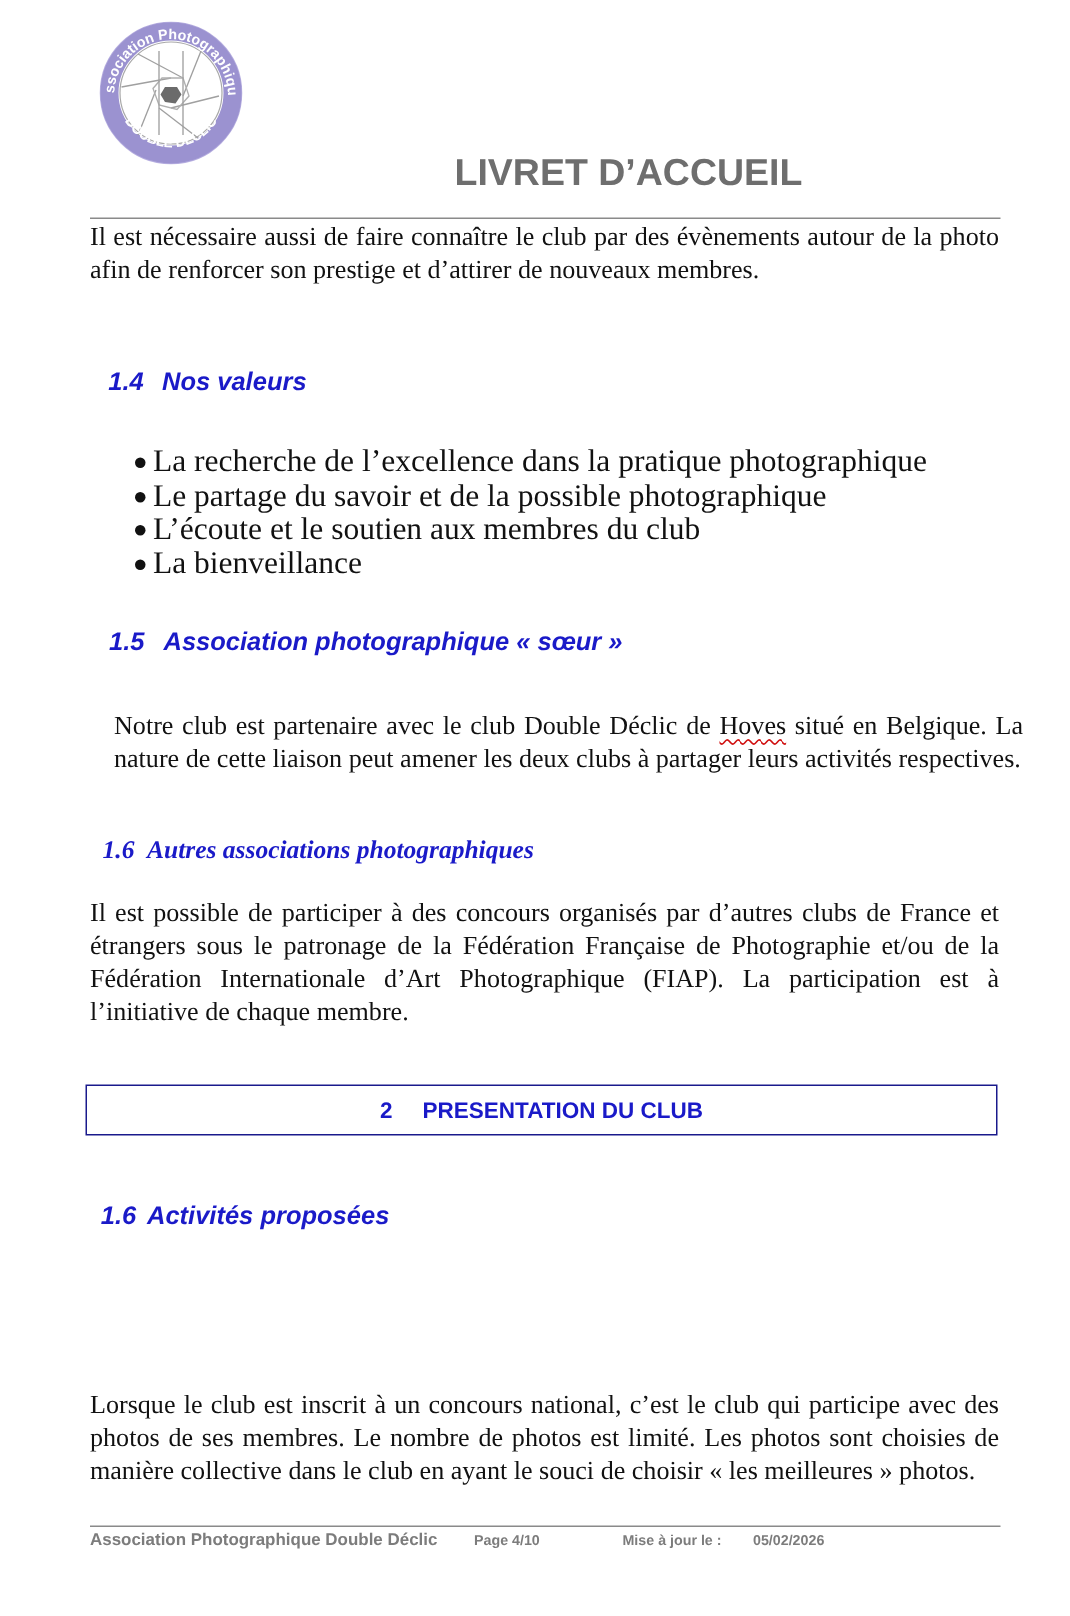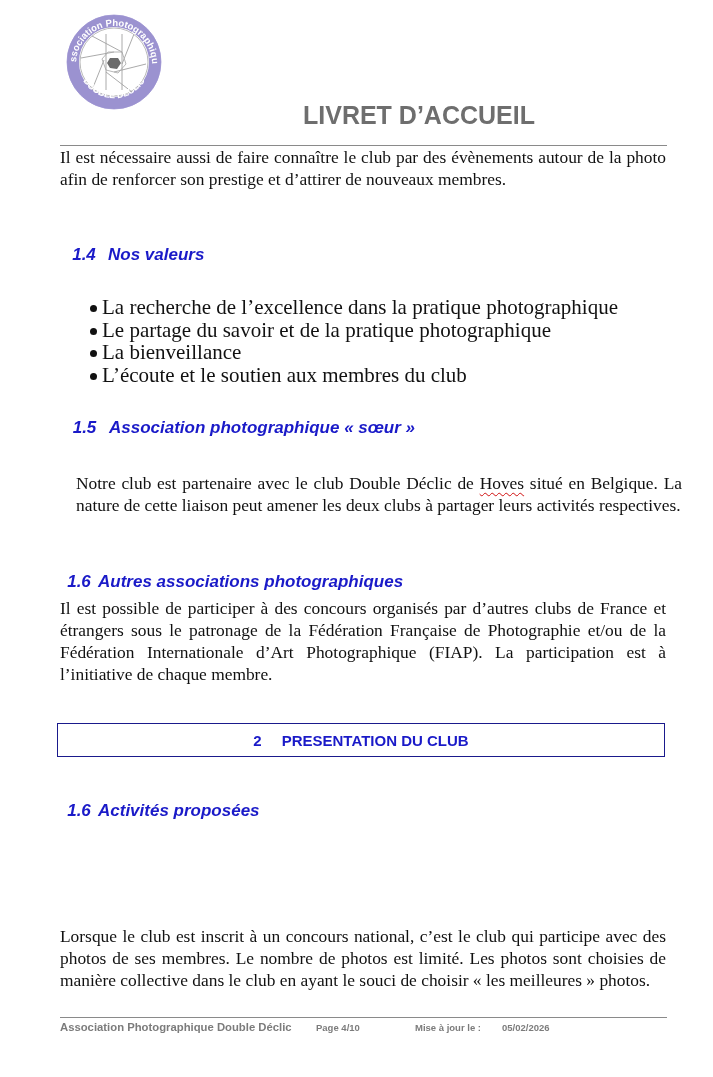--- a/index.html
+++ b/index.html
@@ -86,31 +86,31 @@
   <div class="doc-title">LIVRET D’ACCUEIL</div>
   <div class="header-rule"></div>
 
   <p class="body-text" style="top:146px; margin:0;">Il est nécessaire aussi de faire connaître le club par des évènements autour de la photo afin de renforcer son prestige et d’attirer de nouveaux membres.</p>
 
   <div class="h2" style="top:245px;">
     <span class="num" style="width:48px;">1.4</span><span>Nos valeurs</span>
   </div>
   <ul class="bullets">
     <li><span class="dot"></span><span>La recherche de l’excellence dans la pratique photographique</span></li>
-    <li><span class="dot"></span><span>Le partage du savoir et de la pratique photographique</span></li>
+    <li><span class="dot"></span><span>Le partage du savoir et de la possible photographique</span></li>
+    <li><span class="dot"></span><span>L’écoute et le soutien aux membres du club</span></li>
     <li><span class="dot"></span><span>La bienveillance</span></li>
-    <li><span class="dot"></span><span>L’écoute et le soutien aux membres du club</span></li>
   </ul>
 
   <div class="h2" style="top:418px;">
     <span class="num" style="width:49px;">1.5</span><span>Association photographique « sœur »</span>
   </div>
   <p class="body-text" style="top:456px; margin:16px;"><span>Notre club est partenaire avec le club Double Déclic de </span><span class="squiggle">Hoves</span><span> situé en Belgique. La nature de cette liaison peut amener les deux clubs à partager leurs activités respectives.</span></p>
 
-  <div class="h2" style="top:572px;">
+  <div class="h2" style="top:557px;font-family:Liberation Serif, serif;">
     <span class="num" style="width:38px;">1.6</span><span>Autres associations photographiques</span>
   </div>
   <p class="body-text" style="top:597px; margin:0;">Il est possible de participer à des concours organisés par d’autres clubs de France et étrangers sous le patronage de la Fédération Française de Photographie et/ou de la Fédération Internationale d’Art Photographique (FIAP). La participation est à l’initiative de chaque membre.</p>
 
   <div class="h1-box">
     <span class="num">2</span>
       <span>PRESENTATION DU CLUB</span>
   </div>
 
   <div class="h2" style="top:801px;">

